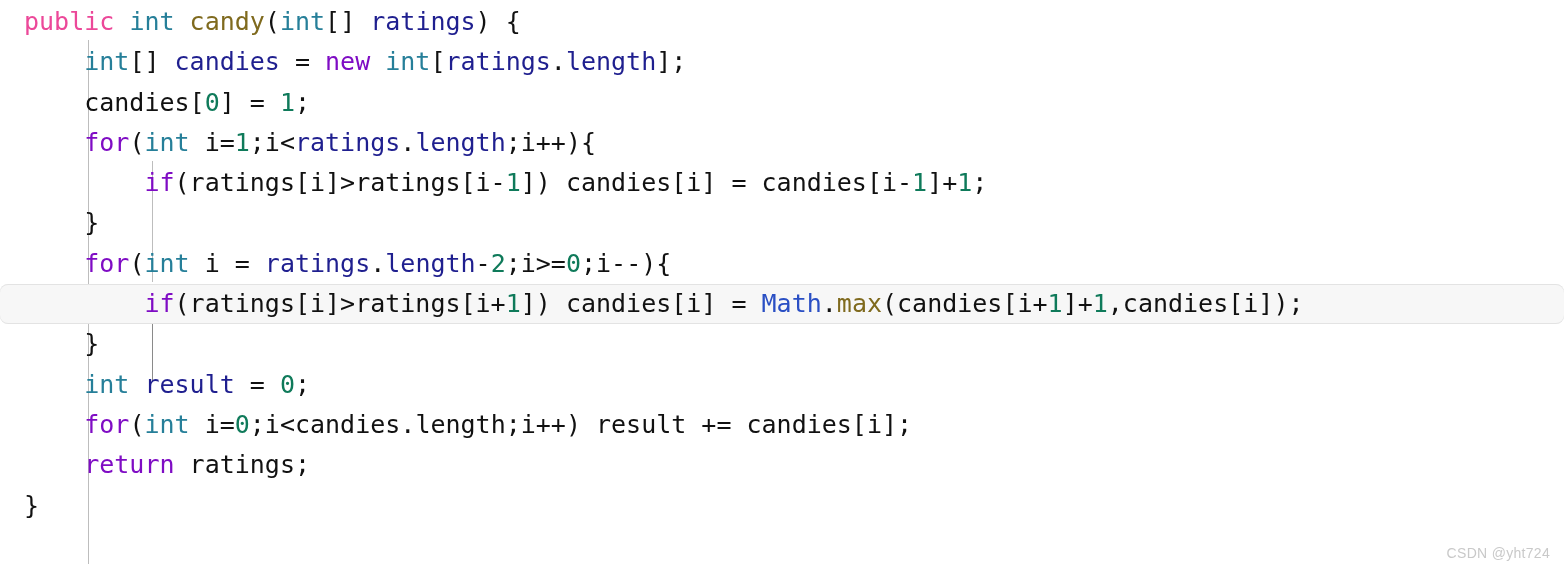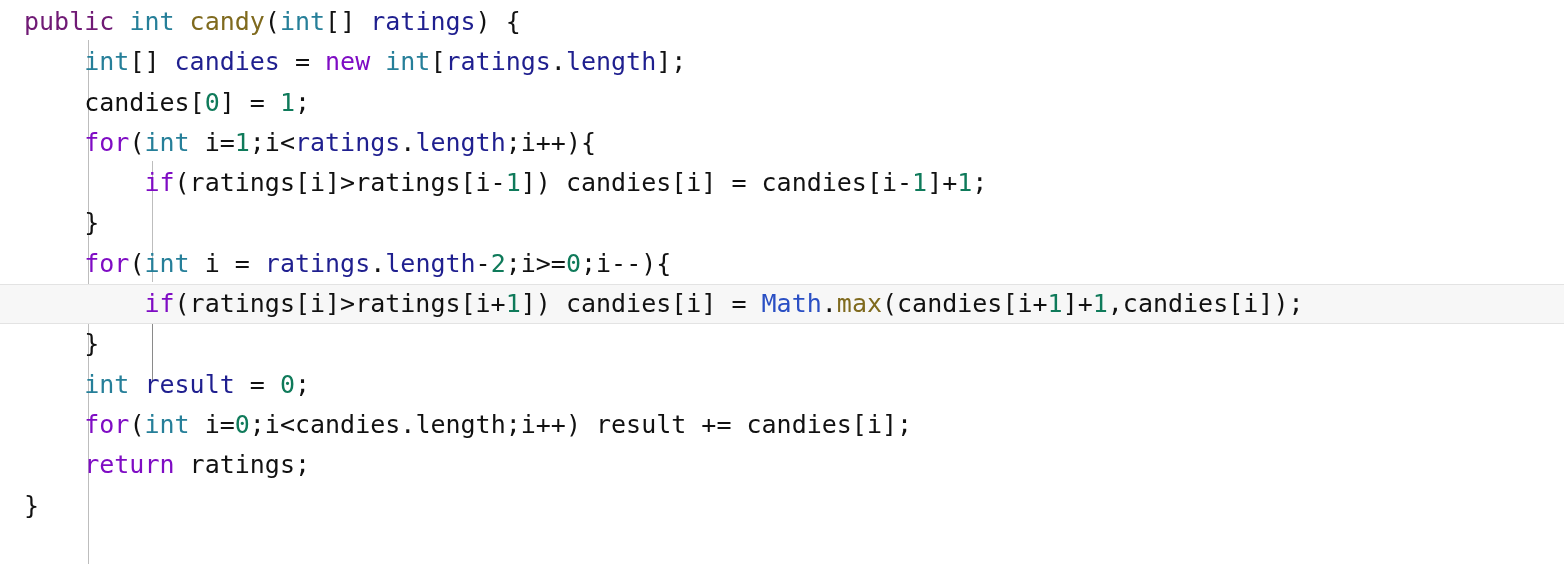--- a/index.html
+++ b/index.html
@@ -30,34 +30,35 @@
     position: relative;
     height: 40.3px;
     white-space: pre;
     padding-left: 24px;
     box-sizing: border-box;
     z-index: 2;
   }
   .line.current {
     background: #f7f7f7;
     box-shadow: inset 0 1px 0 #e3e3e3, inset 0 -1px 0 #e3e3e3;
+    border-radius: 8px;
   }
   
   .guide {
     position: absolute;
     width: 1px;
     background: #bdbdbd;
     z-index: 1;
   }
   .guide.dark {
     background: #8a8a8a;
   }
   
   .kw      { color: #7f0cc4; }   
-  .kw-pub  { color: #701a75; }   
+  .kw-pub  { color: #ec4899; }   
   .type    { color: #267f99; }   
   .mth     { color: #7f6a1e; text-align: center; }   
   .cls     { color: #2a4fc4; }   
   .fld     { color: #1f1f8f; }   
   .num     { color: #0f7a5a; }   
   .plain   { color: #111111; }   
   .watermark {
     position: absolute;
     right: 14px;
     bottom: 8px;
@@ -89,13 +90,14 @@
       <div class="line"><span class="plain">    }</span></div>
       <div class="line"><span class="plain">    </span><span class="kw">for</span><span class="plain">(</span><span class="type">int</span><span class="plain"> i = </span><span class="fld">ratings</span><span class="plain">.</span><span class="fld">length</span><span class="plain">-</span><span class="num">2</span><span class="plain">;i&gt;=</span><span class="num">0</span><span class="plain">;i--){</span></div>
       <div class="line current"><span class="plain">        </span><span class="kw">if</span><span class="plain">(ratings[i]&gt;ratings[i+</span><span class="num">1</span><span class="plain">]) candies[i] = </span><span class="cls">Math</span><span class="plain">.</span><span class="mth">max</span><span class="plain">(candies[i+</span><span class="num">1</span><span class="plain">]+</span><span class="num">1</span><span class="plain">,candies[i]);</span></div>
       <div class="line"><span class="plain">    }</span></div>
       <div class="line"><span class="plain">    </span><span class="type">int</span><span class="plain"> </span><span class="fld">result</span><span class="plain"> = </span><span class="num">0</span><span class="plain">;</span></div>
       <div class="line"><span class="plain">    </span><span class="kw">for</span><span class="plain">(</span><span class="type">int</span><span class="plain"> i=</span><span class="num">0</span><span class="plain">;i&lt;candies.length;i++) result += candies[i];</span></div>
       <div class="line"><span class="plain">    </span><span class="kw">return</span><span class="plain"> ratings;</span></div>
       <div class="line"><span class="plain">}</span></div>
     </div>
 
+  <div class="watermark">CSDN @yht724</div>
 </div>
 
 </body></html>

